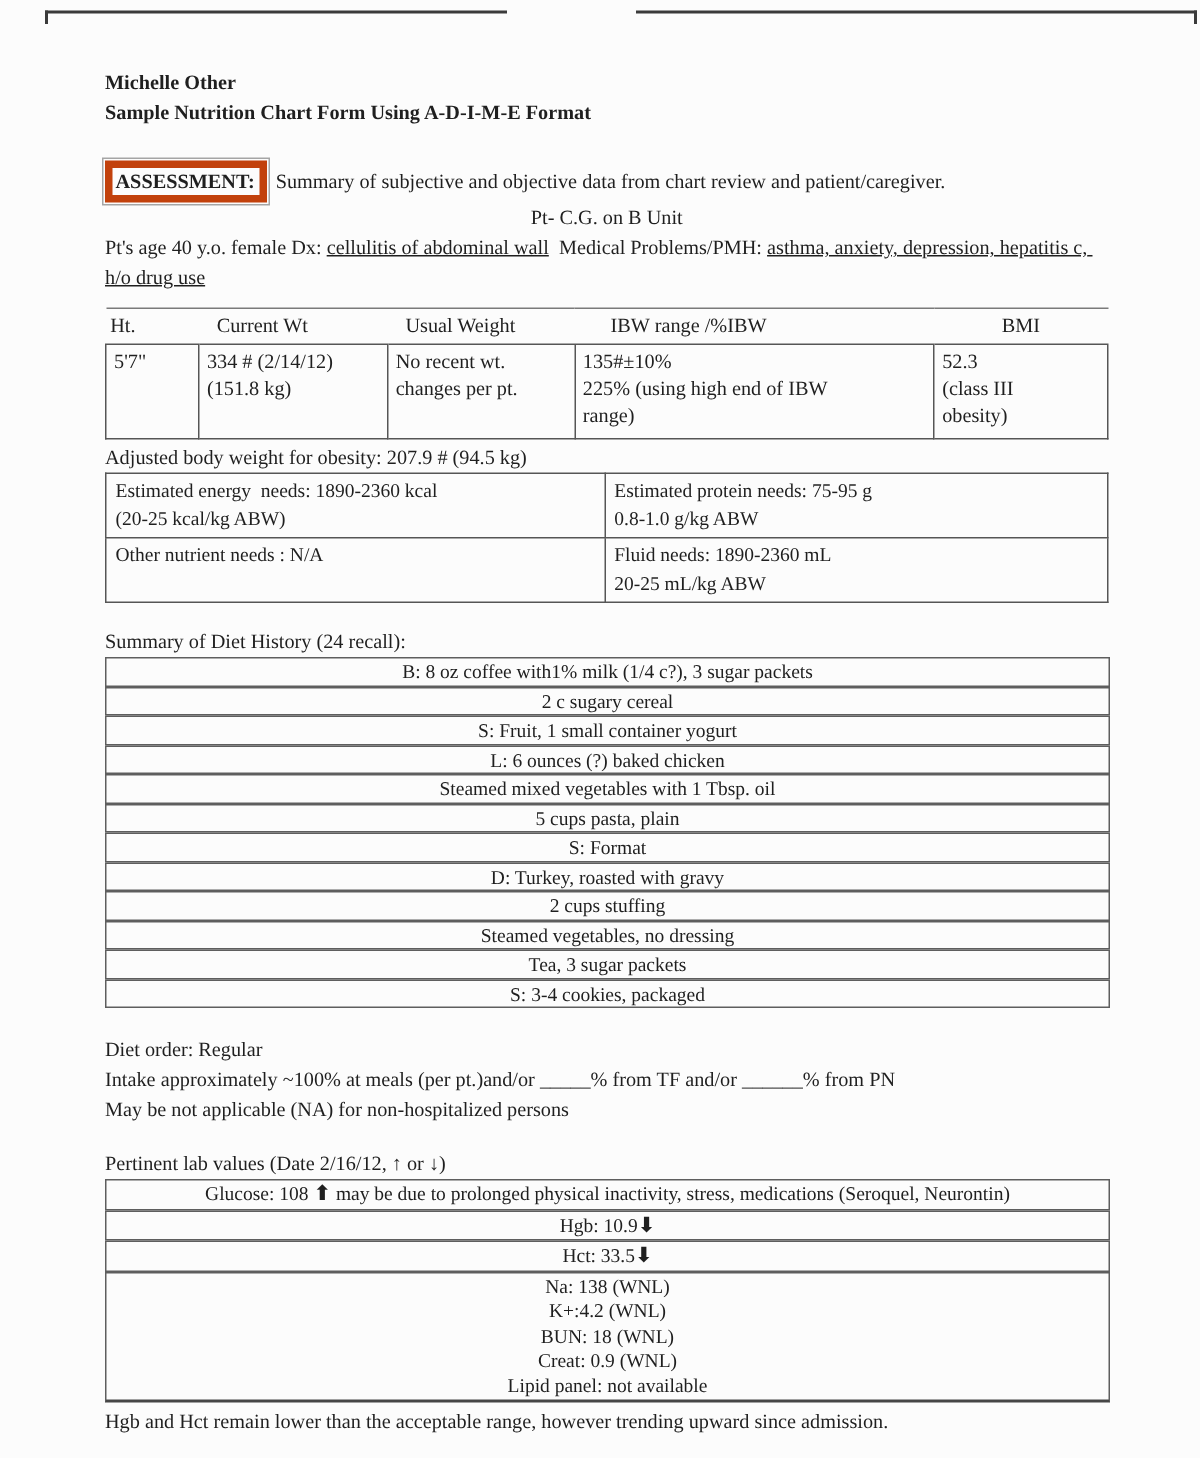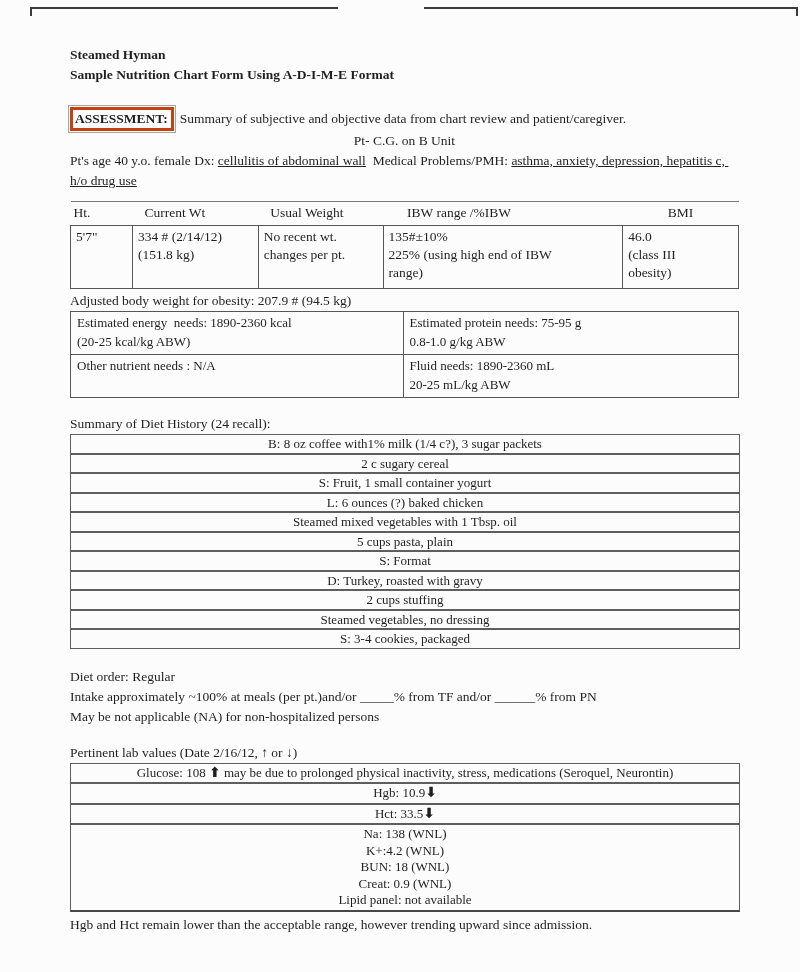--- a/index.html
+++ b/index.html
@@ -22,21 +22,21 @@
 
   .content{position:absolute;left:70px;top:45px;width:669px;}
   .line{line-height:20px;}
   .bold{font-weight:bold;}
   .center{text-align:center;}
   .u{text-decoration:underline;}
 
   .assess-row{margin-top:22px;line-height:22px;}
   .assess-box{
     display:inline-block;
-    border:3px solid #c2410c;
+    border:5px solid #c2410c;
     outline:1px solid #a5a5a5;
     outline-offset:1px;
     padding:0 3px 1px 2px;
     margin-right:6px;
     line-height:17px;
   }
   .pt-para{line-height:20px;white-space:pre-wrap;}
 
   table{border-collapse:collapse;width:669px;color:#1f1f1f;font-size:13px;}
   td,th{font-weight:normal;}
@@ -88,21 +88,21 @@
 
 <div class="page">
 
   <div class="top-rule left"></div>
   <div class="top-rule right"></div>
   <div class="top-tick l"></div>
   <div class="top-tick r"></div>
 
   <div class="content">
 
-    <div class="line bold">Steamed Hyman</div>
+    <div class="line bold">Michelle Other</div>
     <div class="line bold">Sample Nutrition Chart Form Using A-D-I-M-E Format</div>
 
     <div class="assess-row">
       <span class="assess-box bold">ASSESSMENT:</span><span>Summary of subjective and objective data from chart review and patient/caregiver.</span>
     </div>
     <div class="line center">Pt- C.G. on B Unit</div>
     <div class="pt-para"><span>Pt's age 40 y.o. female Dx: </span><span class="u">cellulitis of abdominal wall</span><span>  Medical Problems/PMH: </span><span class="u">asthma, anxiety, depression, hepatitis c, h/o drug use</span></div>
 
     <table class="anthro">
       <colgroup>
@@ -122,21 +122,21 @@
       </tr>
       <tr class="anthro-body">
         <td>5'7"</td>
         <td>334 # (2/14/12)
 (151.8 kg)</td>
         <td>No recent wt.
 changes per pt.</td>
         <td>135#±10%
 225% (using high end of IBW
 range)</td>
-        <td>46.0
+        <td>52.3
 (class III
 obesity)</td>
       </tr>
     </tbody>
       </table>
     <div class="adjusted">Adjusted body weight for obesity: 207.9 # (94.5 kg)</div>
 
     <table class="needs">
       <colgroup>
           <col style="width:333px">
@@ -184,20 +184,23 @@
       <tr>
             <td>D: Turkey, roasted with gravy</td>
           </tr>
       <tr>
             <td>2 cups stuffing</td>
           </tr>
       <tr>
             <td>Steamed vegetables, no dressing</td>
           </tr>
       <tr>
+            <td>Tea, 3 sugar packets</td>
+          </tr>
+      <tr>
             <td>S: 3-4 cookies, packaged</td>
           </tr>
     </tbody>
       </table>
 
     <div class="post-block">
       <div class="post-line">Diet order: Regular</div>
       <div class="post-line">Intake approximately ~100% at meals (per pt.)and/or _____% from TF and/or ______% from PN</div>
       <div class="post-line">May be not applicable (NA) for non-hospitalized persons</div>
     </div>

